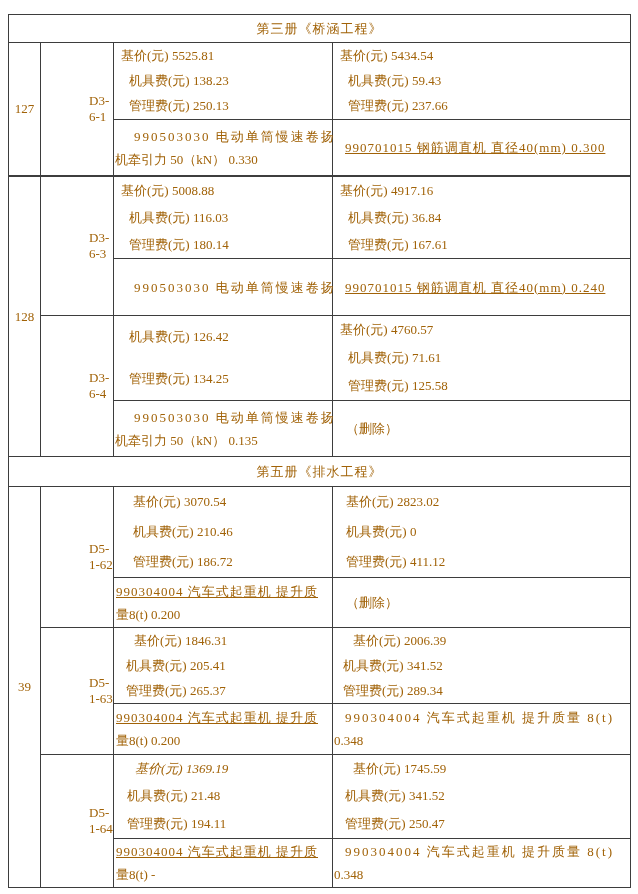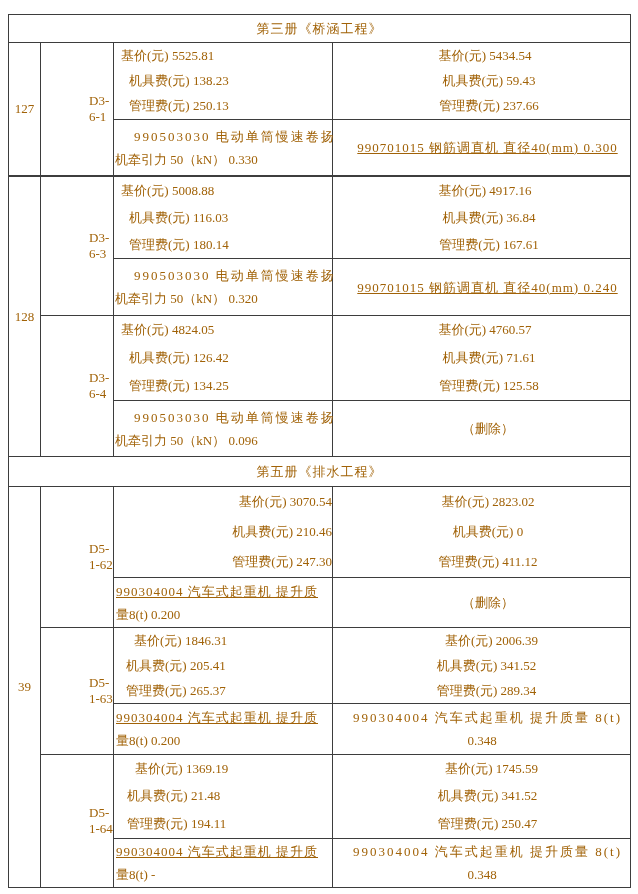--- a/index.html
+++ b/index.html
@@ -17,28 +17,28 @@
   .entries{flex:1;display:flex;flex-direction:column;}
   .entry{display:flex;border-bottom:1px solid #3d3d3d;}
   .entry:last-child{border-bottom:none;}
   .code-cell{box-sizing:border-box;width:73px;border-right:1px solid #3d3d3d;
              display:flex;align-items:center;justify-content:center;padding-left:48px;}
   .rows{flex:1;display:flex;flex-direction:column;}
   .price-row{box-sizing:border-box;display:flex;border-bottom:1px solid #3d3d3d;}
   .machine-row{box-sizing:border-box;display:flex;}
   .cell{box-sizing:border-box;display:flex;flex-direction:column;}
   .cl{width:219px;border-right:1px solid #3d3d3d;}
-  .cr{flex:1;align-items:center;}
+  .cr{flex:1;}
   .pcell{justify-content:space-around;}
   .mcell{justify-content:center;}
   .pl,.ml{line-height:22px;white-space:nowrap;}
   .ml{line-height:23px;}
   .pl7{padding-left:7px;}  .pl10{padding-left:10px;} .pl12{padding-left:12px;}
-  .pl13{padding-left:13px;}.pl15{padding-left:15px;} .pl19{padding-left:19px;text-align:right;}
-  .pl20{padding-left:20px;}.pl21{padding-left:21px;}
+  .pl13{padding-left:13px;}.pl15{padding-left:15px;} .pl19{padding-left:19px;}
+  .pl20{padding-left:20px;}.pl21{padding-left:21px;font-style:italic;}
   .ind1{padding-left:1px;} .ind2{padding-left:2px;}  .ind12{padding-left:12px;}
   .ind13{padding-left:13px;}.ind20{padding-left:20px;}
   .ls{letter-spacing:2px;} .ls1{letter-spacing:1px;text-decoration:underline;}
 </style>
 </head>
 <body>
 
 <div class="page">
   <div class="tbl">
 
@@ -101,50 +101,48 @@
               </div>
               <div class="cell cr pcell">
                 <div class="pl pl7">基价(元) 4917.16</div>
                 <div class="pl pl15">机具费(元) 36.84</div>
                 <div class="pl pl15">管理费(元) 167.61</div>
               </div>
             </div>
             <div class="machine-row" style="height:56px">
               <div class="cell cl mcell">
                 <div class="ml ind20 ls">990503030 电动单筒慢速卷扬</div>
-                <div class="ml ind1">机牵引力 50（kN） 0.320</div>
               </div>
               <div class="cell cr mcell">
                 <div class="ml ind12 ls1">990701015 钢筋调直机 直径40(mm) 0.240</div>
               </div>
             </div>
           </div>
         </div>
 
         <div class="entry">
           <div class="code-cell">
             <span>D3-6-4</span>
           </div>
           <div class="rows">
             <div class="price-row" style="height:85px">
               <div class="cell cl pcell">
-                <div class="pl pl7">基价(元) 4824.05</div>
                 <div class="pl pl15">机具费(元) 126.42</div>
                 <div class="pl pl15">管理费(元) 134.25</div>
               </div>
               <div class="cell cr pcell">
                 <div class="pl pl7">基价(元) 4760.57</div>
                 <div class="pl pl15">机具费(元) 71.61</div>
                 <div class="pl pl15">管理费(元) 125.58</div>
               </div>
             </div>
             <div class="machine-row" style="height:55px">
               <div class="cell cl mcell">
                 <div class="ml ind20 ls">990503030 电动单筒慢速卷扬</div>
-                <div class="ml ind1">机牵引力 50（kN） 0.096</div>
+                <div class="ml ind1">机牵引力 50（kN） 0.135</div>
               </div>
               <div class="cell cr mcell">
                 <div class="ml ind13">（删除）</div>
               </div>
             </div>
           </div>
         </div>
       </div>
     </div>
 
@@ -160,21 +158,21 @@
 
         <div class="entry">
           <div class="code-cell">
             <span>D5-1-62</span>
           </div>
           <div class="rows">
             <div class="price-row" style="height:91px">
               <div class="cell cl pcell">
                 <div class="pl pl19">基价(元) 3070.54</div>
                 <div class="pl pl19">机具费(元) 210.46</div>
-                <div class="pl pl19">管理费(元) 247.30</div>
+                <div class="pl pl19">管理费(元) 186.72</div>
               </div>
               <div class="cell cr pcell">
                 <div class="pl pl13">基价(元) 2823.02</div>
                 <div class="pl pl13">机具费(元) 0</div>
                 <div class="pl pl13">管理费(元) 411.12</div>
               </div>
             </div>
             <div class="machine-row" style="height:49px">
               <div class="cell cl mcell">
                 <div class="ml ind2 ls1">990304004 汽车式起重机 提升质</div>

